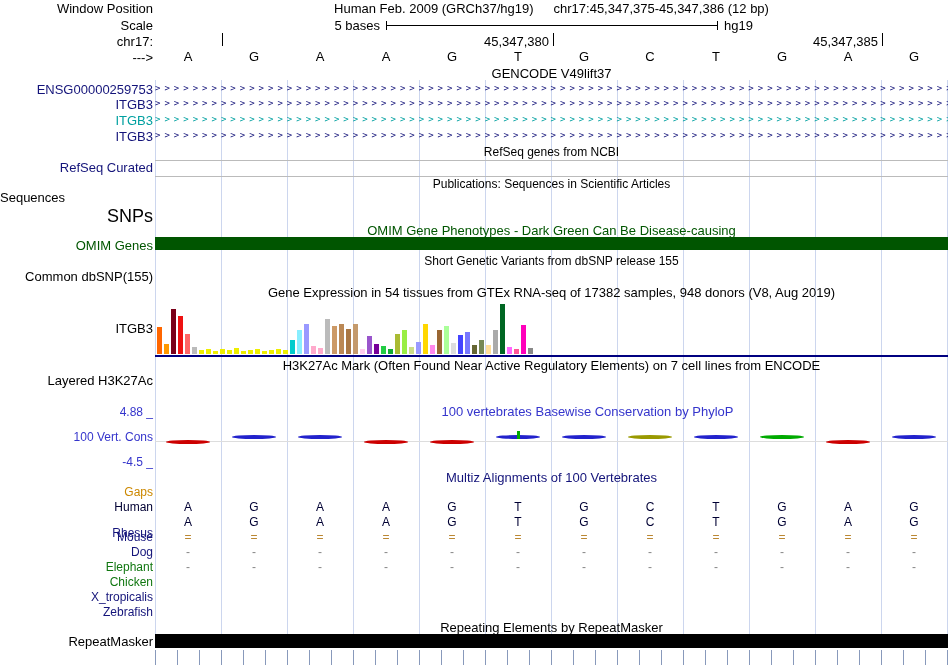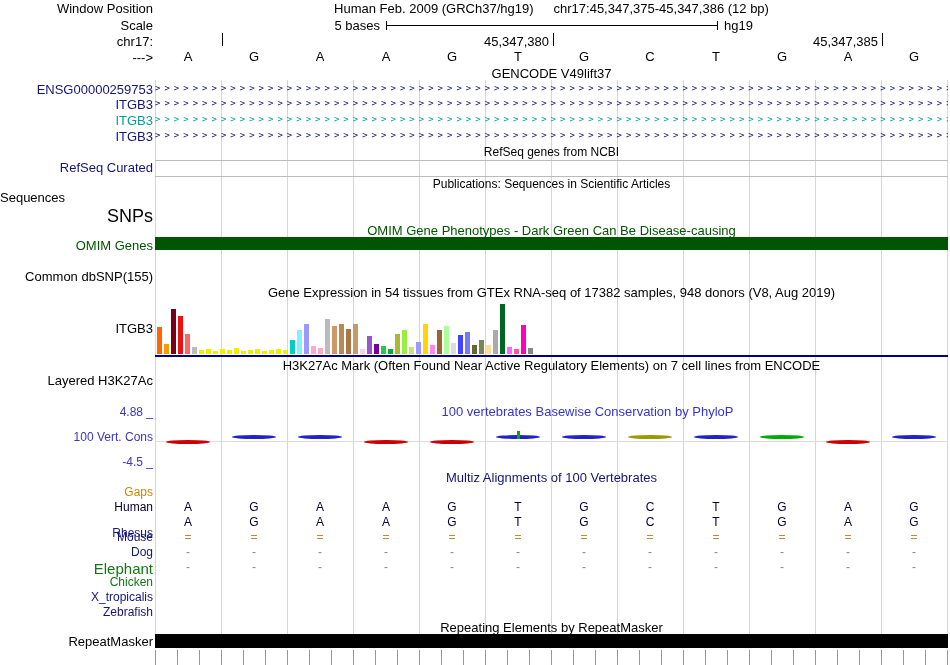--- a/index.html
+++ b/index.html
@@ -99,29 +99,30 @@
     <div style="position: absolute; left: 0px; top: 321px; width: 153px; text-align: right; font-size: 13px; color: rgb(0, 0, 0); white-space: nowrap;">ITGB3</div>
     <div style="position: absolute; left: 0px; top: 373px; width: 153px; text-align: right; font-size: 13px; color: rgb(0, 0, 0); white-space: nowrap;">Layered H3K27Ac</div>
     <div style="position: absolute; left: 0px; top: 405px; width: 153px; text-align: right; font-size: 12px; color: rgb(53, 53, 204); white-space: nowrap;">4.88 _</div>
     <div style="position: absolute; left: 0px; top: 430px; width: 153px; text-align: right; font-size: 12px; color: rgb(53, 53, 204); white-space: nowrap;">100 Vert. Cons</div>
     <div style="position: absolute; left: 0px; top: 455px; width: 153px; text-align: right; font-size: 12px; color: rgb(53, 53, 204); white-space: nowrap;">-4.5 _</div>
     <div style="position: absolute; left: 0px; top: 485px; width: 153px; text-align: right; font-size: 12px; color: rgb(204, 136, 0); white-space: nowrap;">Gaps</div>
     <div style="position: absolute; left: 0px; top: 500px; width: 153px; text-align: right; font-size: 12px; color: rgb(0, 0, 51); white-space: nowrap;">Human</div>
     <div style="position: absolute; left: 0px; top: 515px; width: 153px; text-align: right; font-size: 12px; color: rgb(20, 20, 122); white-space: nowrap; margin-top: 11px;">Rhesus</div>
     <div style="position: absolute; left: 0px; top: 530px; width: 153px; text-align: right; font-size: 12px; color: rgb(20, 20, 122); white-space: nowrap;">Mouse</div>
     <div style="position: absolute; left: 0px; top: 545px; width: 153px; text-align: right; font-size: 12px; color: rgb(20, 20, 122); white-space: nowrap;">Dog</div>
-    <div style="position: absolute; left: 0px; top: 560px; width: 153px; text-align: right; font-size: 15px; color: rgb(17, 119, 17); white-space: nowrap;">Elephant</div>
+    <div style="position: absolute; left: 0px; top: 560px; width: 153px; text-align: right; font-size: 12px; color: rgb(17, 119, 17); white-space: nowrap;">Elephant</div>
     <div style="position: absolute; left: 0px; top: 575px; width: 153px; text-align: right; font-size: 12px; color: rgb(17, 119, 17); white-space: nowrap;">Chicken</div>
     <div style="position: absolute; left: 0px; top: 590px; width: 153px; text-align: right; font-size: 12px; color: rgb(20, 20, 122); white-space: nowrap;">X_tropicalis</div>
     <div style="position: absolute; left: 0px; top: 605px; width: 153px; text-align: right; font-size: 12px; color: rgb(20, 20, 122); white-space: nowrap;">Zebrafish</div>
     <div style="position: absolute; left: 0px; top: 634px; width: 153px; text-align: right; font-size: 13px; color: rgb(0, 0, 0); white-space: nowrap;">RepeatMasker</div>
     <div style="position: absolute; left: 155px; top: 66px; width: 793px; text-align: center; font-size: 13px; color: rgb(0, 0, 0); white-space: nowrap;">GENCODE V49lift37</div>
     <div style="position: absolute; left: 155px; top: 177px; width: 793px; text-align: center; font-size: 12px; color: rgb(0, 0, 0); white-space: nowrap;">Publications: Sequences in Scientific Articles</div>
     <div style="position: absolute; left: 155px; top: 145px; width: 793px; text-align: center; font-size: 12px; color: rgb(0, 0, 0); white-space: nowrap;">RefSeq genes from NCBI</div>
     <div style="position: absolute; left: 155px; top: 223px; width: 793px; text-align: center; font-size: 13px; color: rgb(0, 85, 0); white-space: nowrap;">OMIM Gene Phenotypes - Dark Green Can Be Disease-causing</div>
+    <div style="position: absolute; left: 155px; top: 254px; width: 793px; text-align: center; font-size: 12px; color: rgb(0, 0, 0); white-space: nowrap;">Short Genetic Variants from dbSNP release 155</div>
     <div style="position: absolute; left: 155px; top: 285px; width: 793px; text-align: center; font-size: 13px; color: rgb(0, 0, 0); white-space: nowrap;">Gene Expression in 54 tissues from GTEx RNA-seq of 17382 samples, 948 donors (V8, Aug 2019)</div>
     <div style="position: absolute; left: 155px; top: 358px; width: 793px; text-align: center; font-size: 13px; color: rgb(0, 0, 0); white-space: nowrap;">H3K27Ac Mark (Often Found Near Active Regulatory Elements) on 7 cell lines from ENCODE</div>
     <div style="position: absolute; left: 155px; top: 404px; width: 793px; text-align: center; font-size: 13px; color: rgb(53, 53, 204); white-space: nowrap; margin-left: 36px;">100 vertebrates Basewise Conservation by PhyloP</div>
     <div style="position: absolute; left: 155px; top: 470px; width: 793px; text-align: center; font-size: 13px; color: rgb(20, 20, 122); white-space: nowrap;">Multiz Alignments of 100 Vertebrates</div>
     <div style="position: absolute; left: 155px; top: 620px; width: 793px; text-align: center; font-size: 13px; color: rgb(0, 0, 0); white-space: nowrap;">Repeating Elements by RepeatMasker</div>
     <div style="position: absolute; left: 155px; top: 49px; width: 66px; text-align: center; font-size: 13px;">A</div>
     <div style="position: absolute; left: 221px; top: 49px; width: 66px; text-align: center; font-size: 13px;">G</div>
     <div style="position: absolute; left: 287px; top: 49px; width: 66px; text-align: center; font-size: 13px;">A</div>
     <div style="position: absolute; left: 353px; top: 49px; width: 66px; text-align: center; font-size: 13px;">A</div>
     <div style="position: absolute; left: 419px; top: 49px; width: 66px; text-align: center; font-size: 13px;">G</div>

